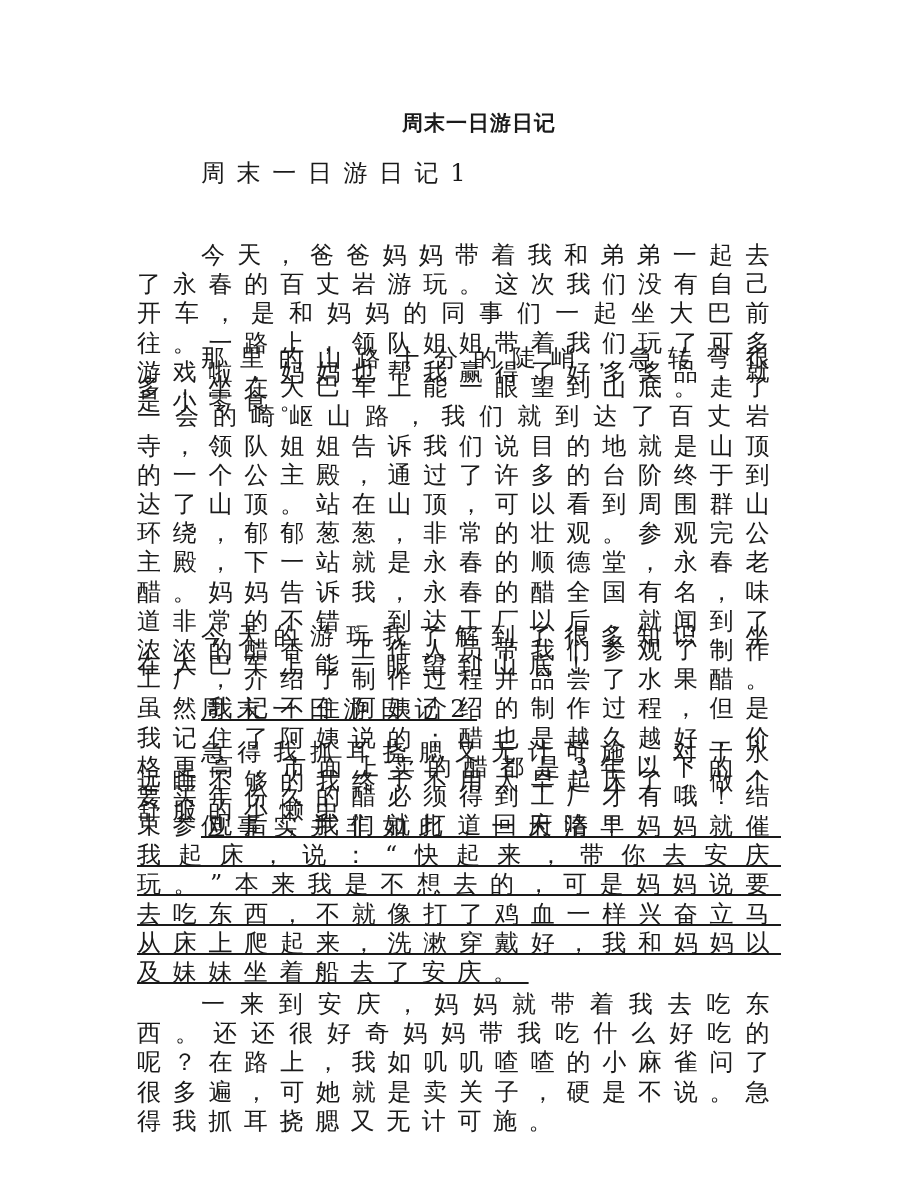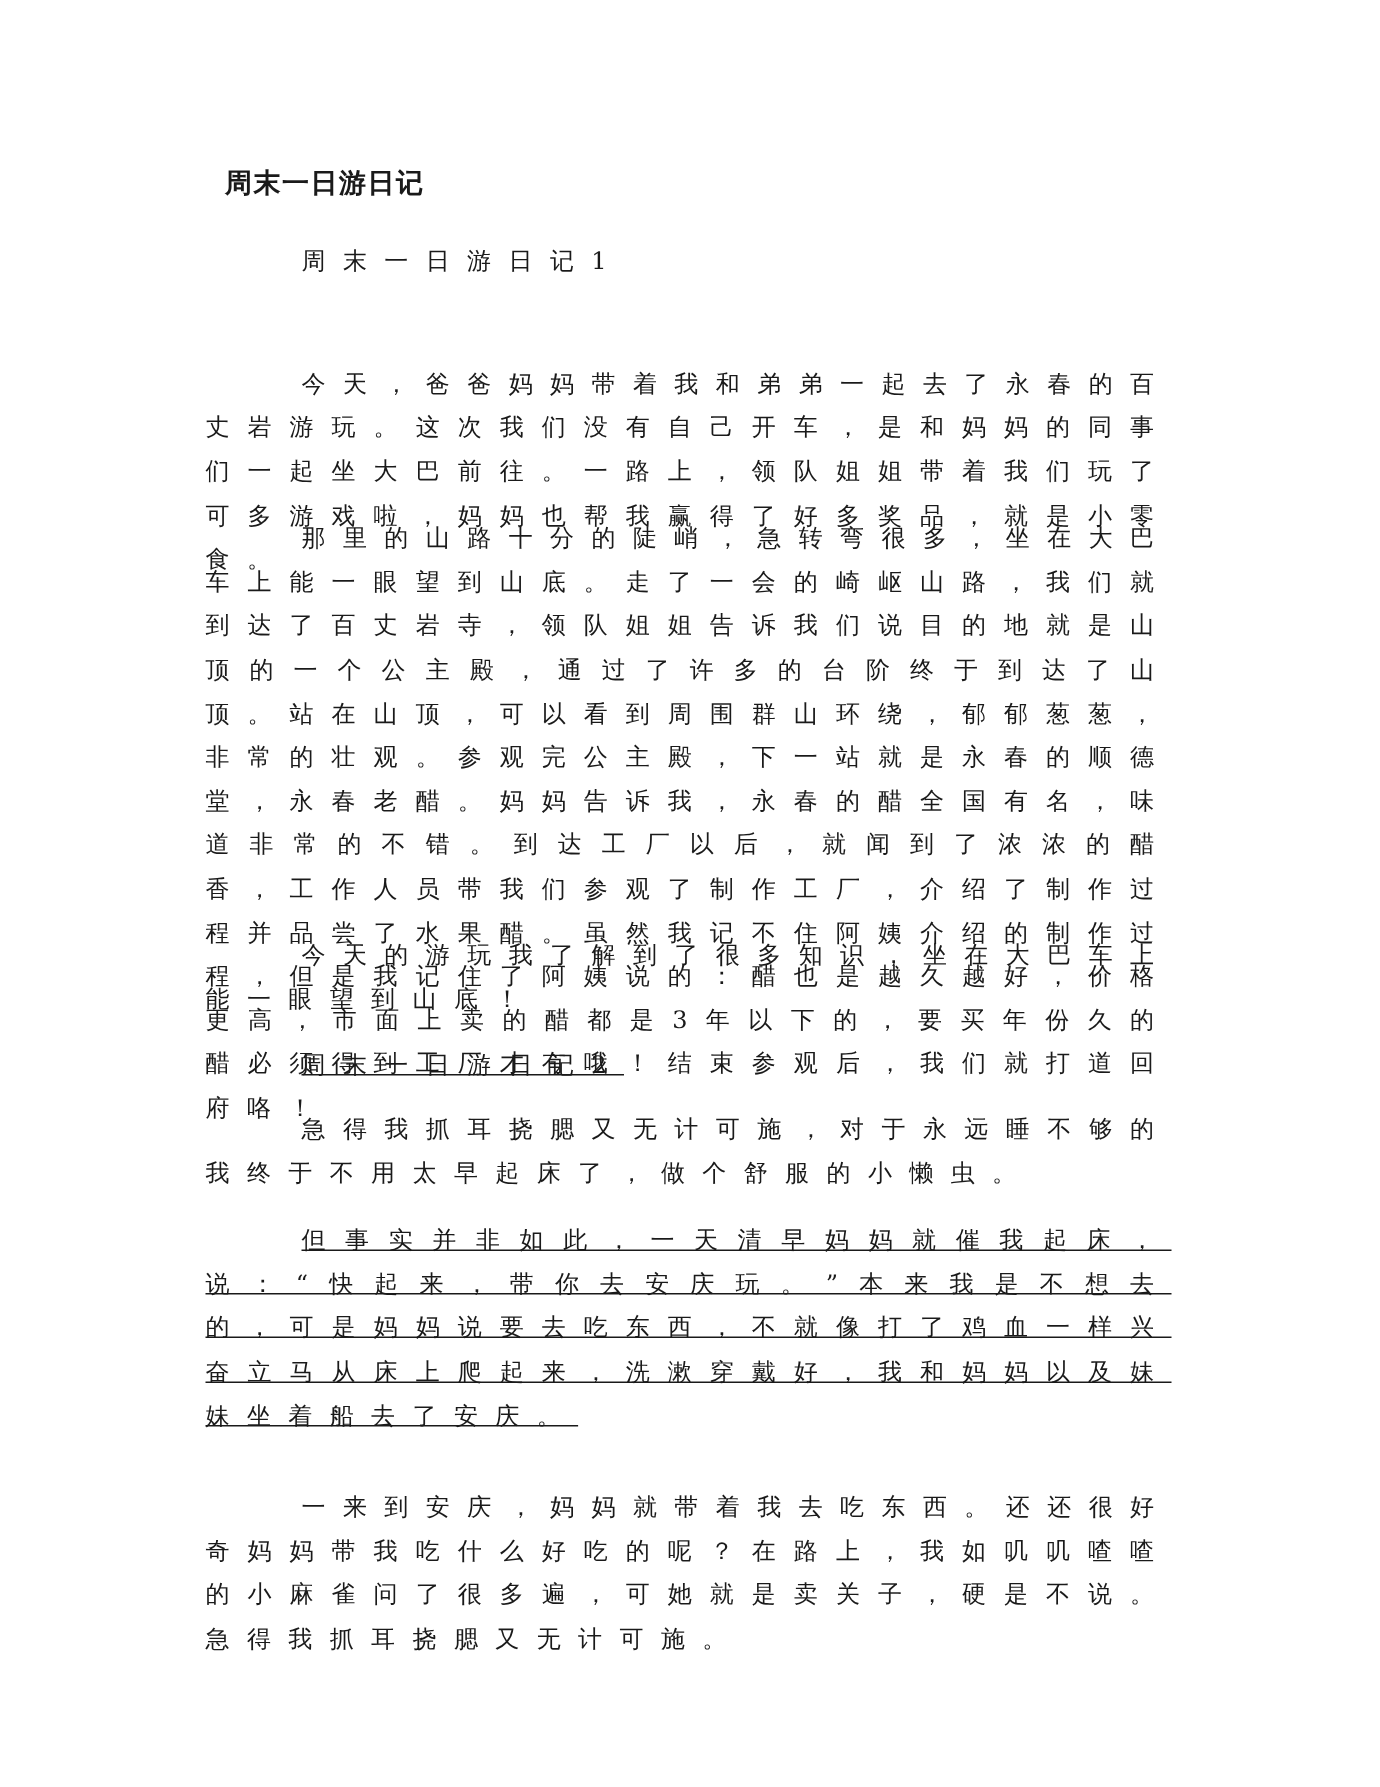--- a/index.html
+++ b/index.html
@@ -16,37 +16,37 @@
       color: #1a1a1a;
     }
     .page {
       position: absolute;
       left: 137px;
       top: 0;
       width: 644px;
     }
     .doc-title {
       position: absolute;
-      left: 5px;
+      left: 16px;
       top: 108px;
       width: 644px;
-      text-align: left;
-      font-size: 18px;
+      text-align: center;
+      font-size: 21px;
       font-weight: bold;
       letter-spacing: 1px;
       line-height: 30px;
       margin: 0;
       padding-left: 8px;
       box-sizing: border-box;
     }
     .block {
       position: absolute;
       left: 0;
       width: 644px;
-      font-size: 16px;
+      font-size: 24px;
       line-height: 29.2px;
       letter-spacing: 11.6px;
       margin: 0;
       word-break: break-all;
       text-align: justify;
     }
     .indent {
       text-indent: 64px;
     }
   </style>

